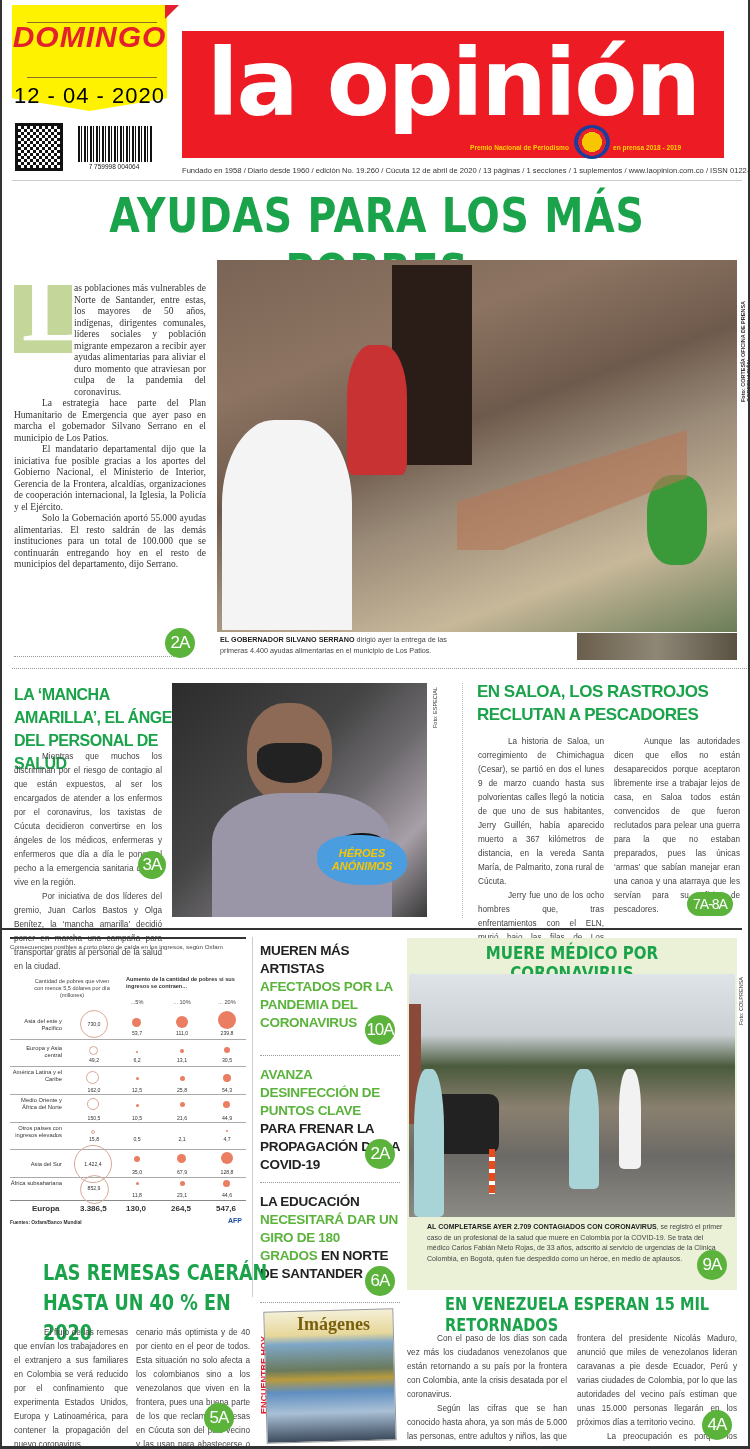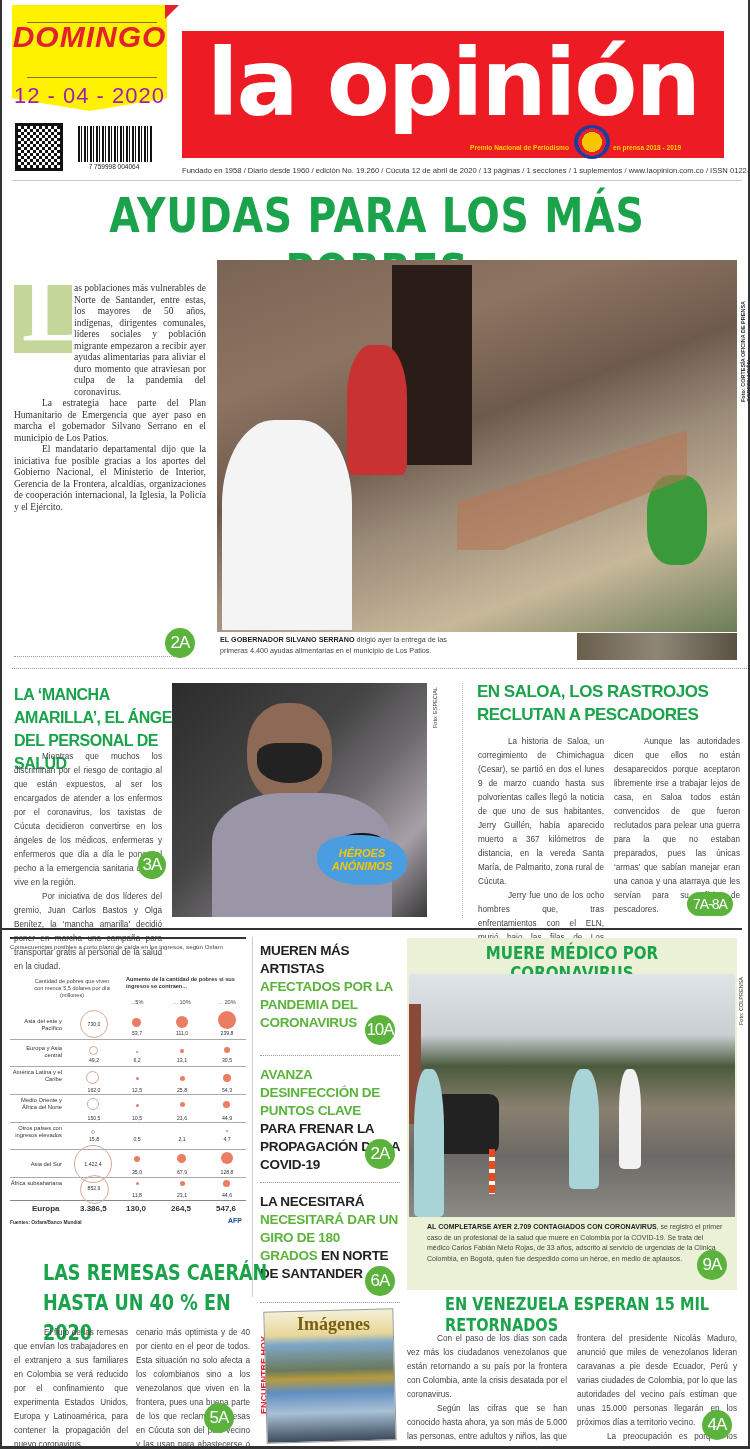--- a/index.html
+++ b/index.html
@@ -9,21 +9,21 @@
 .serif{font-family:"Liberation Serif",serif}
 .badge{position:absolute;border-radius:50%;background:#5bb33c;color:#fff;font-family:"Liberation Sans",sans-serif;display:flex;align-items:center;justify-content:center;font-size:17px;letter-spacing:-1px}
 .body-sm{font-size:8.2px;line-height:14px;color:#444;text-align:justify}
 .body-sm p{text-indent:30px}
 .dotrule{border-top:1px dotted #999}
 
 #date-box{left:10px;top:5px;width:155px;height:106px;background:#fff200;clip-path:polygon(0 0,100% 0,100% 88%,50% 100%,0 88%)}
 #fold{left:163px;top:5px;width:0;height:0;border-left:14px solid #e3202e;border-bottom:14px solid transparent}
 #dom{left:10px;top:20px;width:155px;text-align:center;color:#e3202e;font-size:30px;font-weight:bold;font-style:italic;letter-spacing:1px}
 #date-line1,#date-line2{left:25px;width:130px;border-top:1px solid #8a6d2a}
-#date-text{left:10px;top:83px;width:155px;text-align:center;font-size:22px;color:#a21caf;letter-spacing:1px}
+#date-text{left:10px;top:83px;width:155px;text-align:center;font-size:22px;color:#000000;letter-spacing:1px}
 #logo{left:180px;top:31px;width:542px;height:127px;background:#ed1c24;color:#fff;display:flex;align-items:center;justify-content:center;font-family:"DejaVu Sans",sans-serif;font-weight:bold;font-size:92px;letter-spacing:-2px;padding-bottom:22px}
 #prize-seal{left:572px;top:125px;width:36px;height:34px;border-radius:50%;background:radial-gradient(circle at 50% 50%,#f7c600 40%,#e3202e 41% 55%,#1e3d9a 56%)}
 #meta{left:180px;top:166px;width:560px;font-size:7.6px;color:#333;white-space:nowrap}
 #hdr-rule{left:10px;top:180px;width:730px;border-top:1px solid #ccc}
 
 #main-title{left:0;top:187px;width:750px;text-align:center;font-family:"DejaVu Sans",sans-serif;font-weight:bold;font-size:48px;color:#1aa34a;transform:scaleX(0.82);letter-spacing:1px}
 
 #dropcap-box{left:12px;top:285px;width:58px;height:68px;background:#c4d69a}
 #dropcap{left:20px;top:257px;font-family:"Liberation Serif",serif;font-size:100px;color:#fff;font-weight:bold;line-height:100px}
 #lead-text{left:12px;top:283px;width:192px;font-size:9.5px;line-height:11.5px;color:#333;text-align:justify}
@@ -125,20 +125,21 @@
 <div id="hdr-rule" class="abs"></div>
 
 <div id="main-title" class="abs">AYUDAS PARA LOS MÁS POBRES</div>
 
 <div id="dropcap-box" class="abs"></div>
 <div id="dropcap" class="abs">L</div>
 <div id="lead-text" class="abs serif">
   <p class="first">as poblaciones más vulnerables de Norte de Santander, entre estas, los mayores de 50 años, indígenas, dirigentes comunales, líderes sociales y población migrante empezaron a recibir ayer ayudas alimentarias para aliviar el duro momento que atraviesan por culpa de la pandemia del coronavirus.</p>
   <p>La estrategia hace parte del Plan Humanitario de Emergencia que ayer paso en marcha el gobernador Silvano Serrano en el municipio de Los Patios.</p>
   <p>El mandatario departamental dijo que la iniciativa fue posible gracias a los aportes del Gobierno Nacional, el Ministerio de Interior, Gerencia de la Frontera, alcaldías, organizaciones de cooperación internacional, la Iglesia, la Policía y el Ejército.</p>
+  <p>Solo la Gobernación aportó 55.000 ayudas alimentarias. El resto saldrán de las demás instituciones para un total de 100.000 que se continuarán entregando hoy en el resto de municipios del departamento, dijo Serrano.</p>
 </div>
 <div class="abs dotrule" style="left:12px;top:656px;width:160px"></div>
 <div id="lead-badge" class="badge">2A</div>
 
 <div id="photo-main" class="abs">
   <div class="abs" style="left:175px;top:5px;width:80px;height:200px;background:#2a1d18"></div>
   <div class="abs" style="left:5px;top:160px;width:130px;height:210px;background:#f4f4f4;border-radius:40% 40% 0 0"></div>
   <div class="abs" style="left:130px;top:85px;width:60px;height:130px;background:#c83232;border-radius:40% 40% 10% 10%"></div>
   <div class="abs" style="left:430px;top:215px;width:60px;height:90px;background:#3a9a3a;border-radius:40%"></div>
   <div class="abs" style="left:240px;top:170px;width:230px;height:120px;background:#b77655;opacity:.6;clip-path:polygon(0 60%,100% 0,100% 40%,20% 100%,0 100%)"></div>
@@ -288,21 +289,21 @@
 <div class="brule" style="top:1055px"></div>
 
 <div id="brief2" class="brief">
   <span class="g">AVANZA DESINFECCIÓN DE PUNTOS CLAVE</span><br>
   <span>PARA FRENAR LA PROPAGACIÓN DE LA COVID-19</span>
 </div>
 <div id="b2badge" class="badge">2A</div>
 <div class="brule" style="top:1182px"></div>
 
 <div id="brief3" class="brief">
-  <span>LA NECESITARÁ</span><br>
+  <span>LA EDUCACIÓN</span><br>
   <span class="g">NECESITARÁ DAR UN GIRO DE 180 GRADOS</span>
   <span>EN NORTE DE SANTANDER</span>
 </div>
 <div id="b3badge" class="badge">6A</div>
 <div class="brule" style="top:1302px"></div>
 
 <div id="medico-box" class="abs"></div>
 <div id="medico-title" class="abs">MUERE MÉDICO POR CORONAVIRUS</div>
 <div id="photo-medico" class="abs">
   <div class="abs" style="left:0;top:30px;width:12px;height:120px;background:#8a4a3a"></div>

